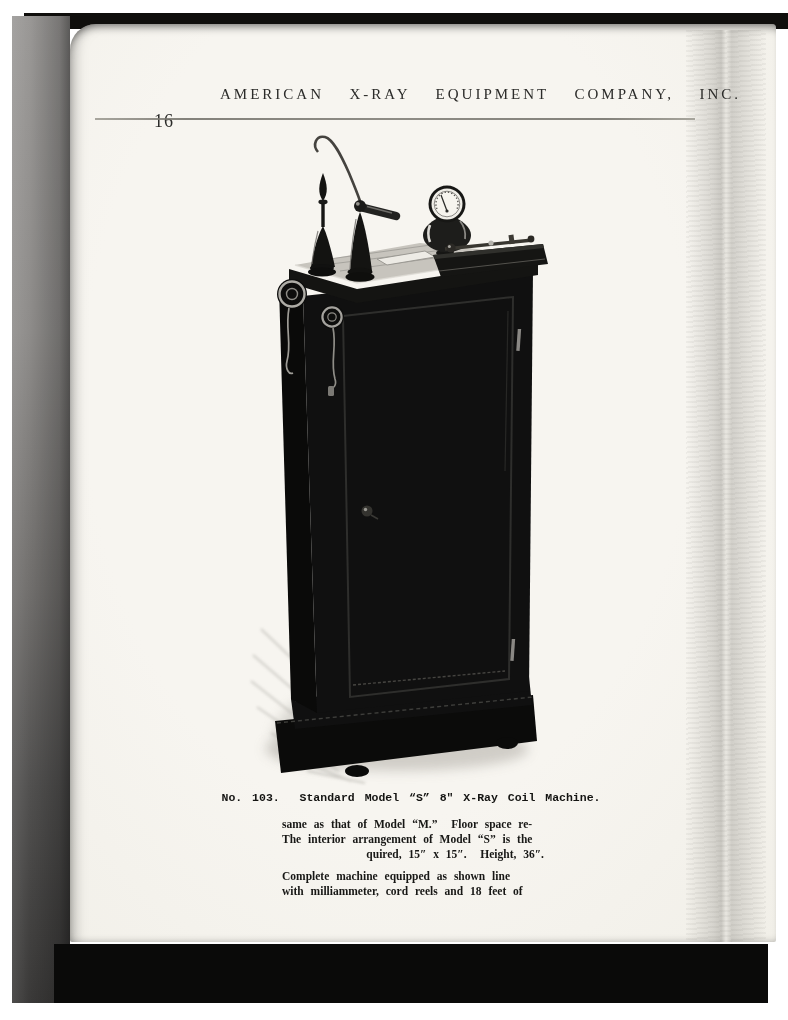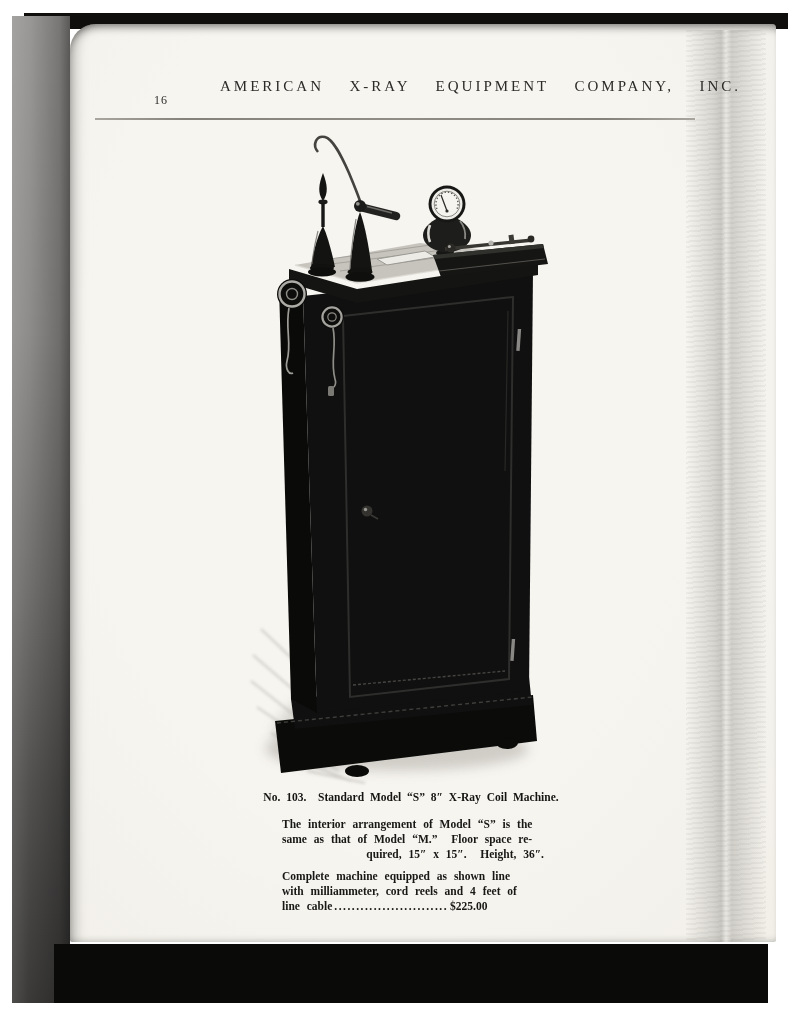--- a/index.html
+++ b/index.html
@@ -28,31 +28,31 @@
       inset 11px 0 16px -11px rgba(0,0,0,0.5),
       inset 0 -5px 7px -5px rgba(0,0,0,0.2);
   }
   .fore-edge{
     position:absolute;left:616px;top:6px;width:80px;height:912px;pointer-events:none;
     background:
       repeating-linear-gradient(175deg, rgba(120,118,112,0.08) 0 2px, rgba(0,0,0,0) 2px 5px),
       linear-gradient(90deg, rgba(168,166,160,0) 0%, rgba(168,166,160,0.38) 34%, rgba(150,148,142,0.45) 44%,
         rgba(232,230,224,0.95) 50%, rgba(160,158,152,0.42) 57%, rgba(172,170,164,0) 100%);
   }
-  .pageno{position:absolute;left:84px;top:69px;font-size:12px;letter-spacing:1px;color:#2b2b29;}
+  .pageno{position:absolute;left:84px;top:87px;font-size:18px;letter-spacing:1px;color:#2b2b29;}
   .header-title{
-    position:absolute;left:150px;top:54px;width:456px;text-align:center;
+    position:absolute;left:150px;top:62px;width:456px;text-align:center;
     font-size:15px;letter-spacing:3px;word-spacing:6px;color:#2b2b29;white-space:pre;
   }
   .header-rule{position:absolute;left:25px;top:94px;width:600px;height:2px;
     background:linear-gradient(90deg,#9a988f, #6f6d66 15%, #7c7a73 50%, #6f6d66 85%, #9a988f);opacity:.85;}
   .illustration{position:absolute;left:175px;top:107px;width:310px;height:655px;}
   .caption{
     position:absolute;left:150px;top:767px;width:382px;text-align:center;
-    font-size:11.5px;font-weight:700;word-spacing:3px;white-space:pre;color:#141412;
+    font-size:11.5px;font-weight:700;word-spacing:3px;white-space:pre;color:#141412;font-family:Liberation Mono, monospace;
   }
   .para{position:absolute;left:212px;width:262px;font-size:11.5px;font-weight:700;color:#171715;}
   .para .ln{display:block;line-height:15px;white-space:pre;word-spacing:4px;}
   .para .ln.center{text-align:right;}
   #para1{top:793px;}
   #para2{top:845px;}
   .leader{letter-spacing:1.5px;margin:0 2px;}
 </style>
 </head>
 <body>
@@ -192,24 +192,23 @@
           <rect x="264" y="104" width="5" height="9" fill="#3c3a34" transform="rotate(-8 266 108)"></rect>
           <circle cx="246" cy="112" r="2.6" fill="#b5b3ad"></circle>
           <line x1="194" y1="140" x2="300" y2="128" stroke="#6e6c66" stroke-width="1" opacity="0.7"></line>
         </g>
       </svg>
     </div>
 
     <div class="caption">No. 103.  Standard Model “S” 8″ X-Ray Coil Machine.</div>
 
     <div class="para" id="para1">
+      <span class="ln">same as that of Model “M.”  Floor space re-</span>
       <span class="ln">The interior arrangement of Model “S” is the</span>
-      <span class="ln">same as that of Model “M.”  Floor space re-</span>
       <span class="ln center">quired, 15″ x 15″.  Height, 36″.</span>
     </div>
 
     <div class="para" id="para2">
       <span class="ln">Complete machine equipped as shown line</span>
-      <span class="ln">with milliammeter, cord reels and 4 feet of</span>
-      <span class="ln"><span>line cable</span><span class="leader">..........................</span><span>$225.00</span></span>
+      <span class="ln">with milliammeter, cord reels and 18 feet of</span>
     </div>
   </div>
 </div>
 
 </body></html>

